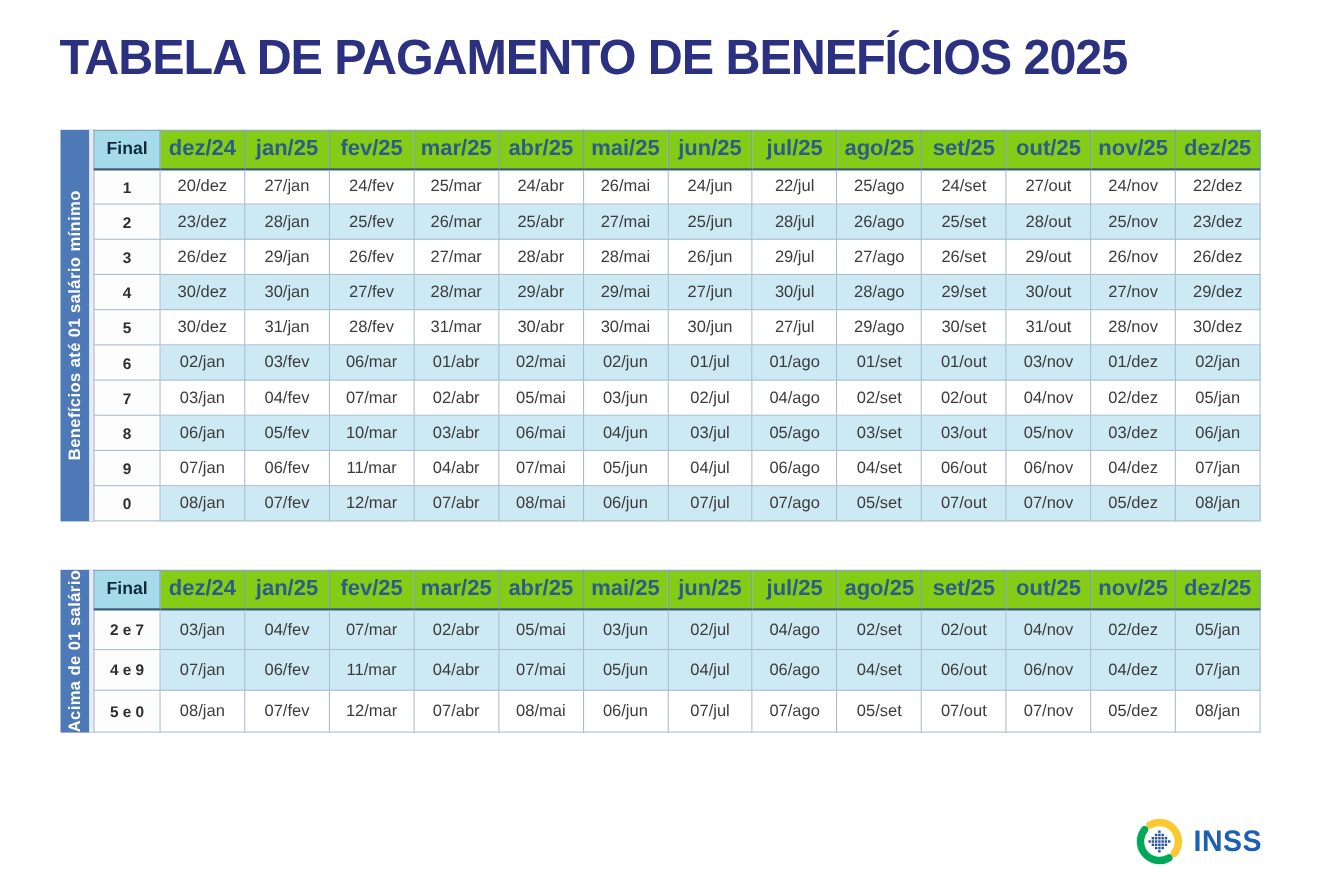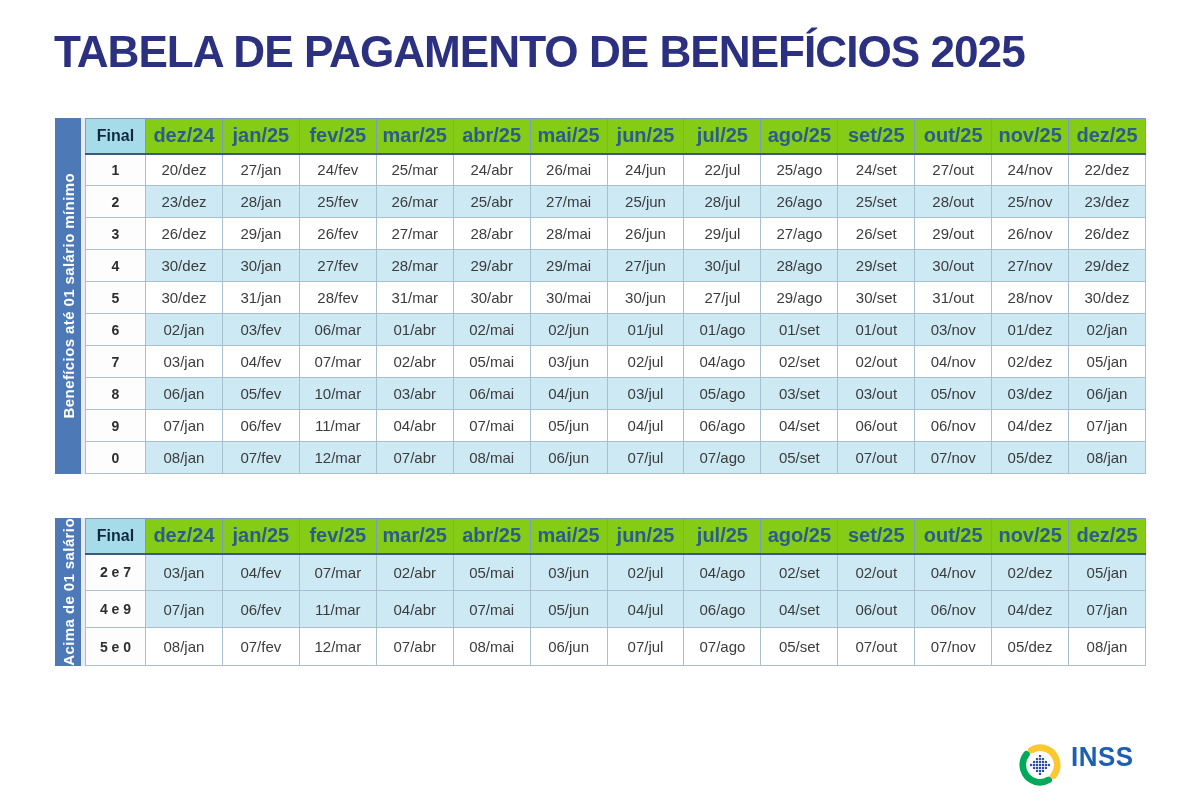--- a/index.html
+++ b/index.html
@@ -44,22 +44,22 @@
     height:32px; text-align:center; vertical-align:middle;
     border:1px solid #a9bfd0; font-weight:normal;
   }
   tbody th.label-cell {
     background:#fdfdfe; color:#2d2d2d; font-size:14px; font-weight:bold;
   }
   tbody td.date-cell { background:#ffffff; color:#3c3c3c; font-size:15px; }
   tbody tr.stripe td.date-cell { background:#cde9f4; }
 
   .logo {
-    position:absolute; right:64px; bottom:12px;
-    display:flex; align-items:flex-start; gap:8px;
+    position:absolute; right:50px; bottom:12px;
+    display:flex; align-items:center; gap:8px;
   }
   .logo-text {
     font-size:27px; font-weight:bold; color:#1c5fb3; letter-spacing:0.5px;
     transform:scaleX(0.96); transform-origin:left center;
   }
 </style>
 </head>
 <body>
 
 <div class="page">

